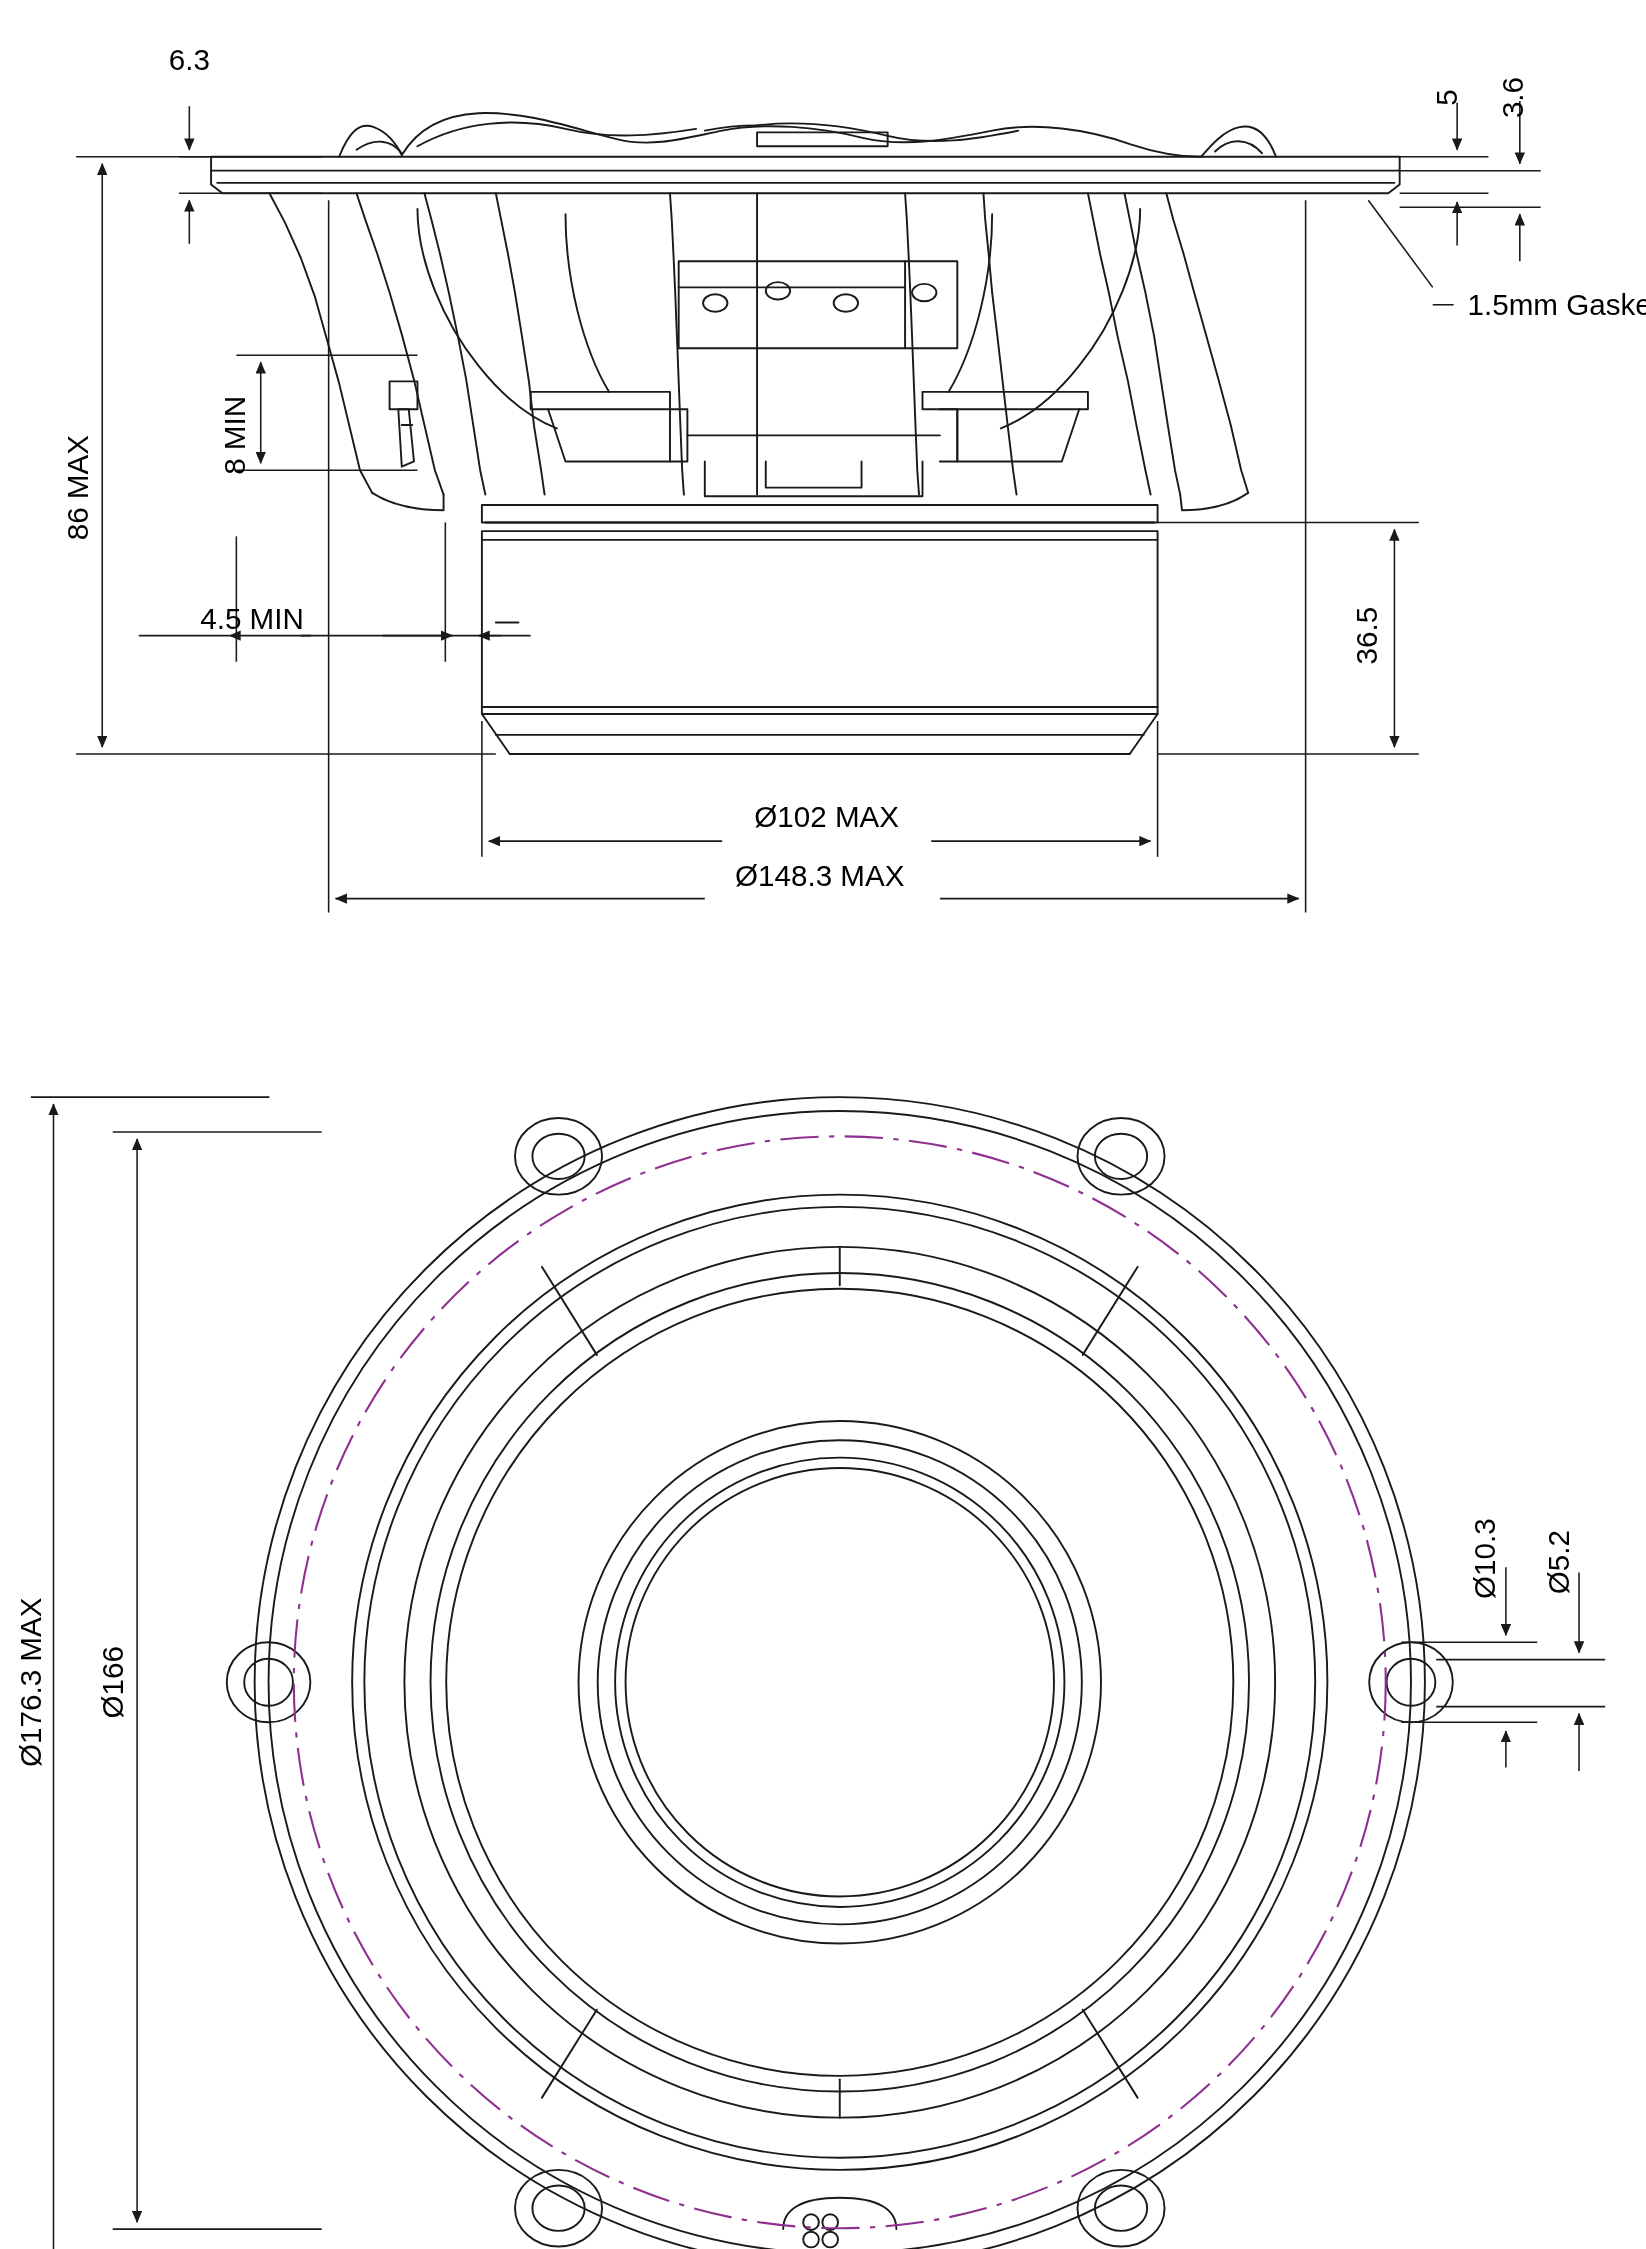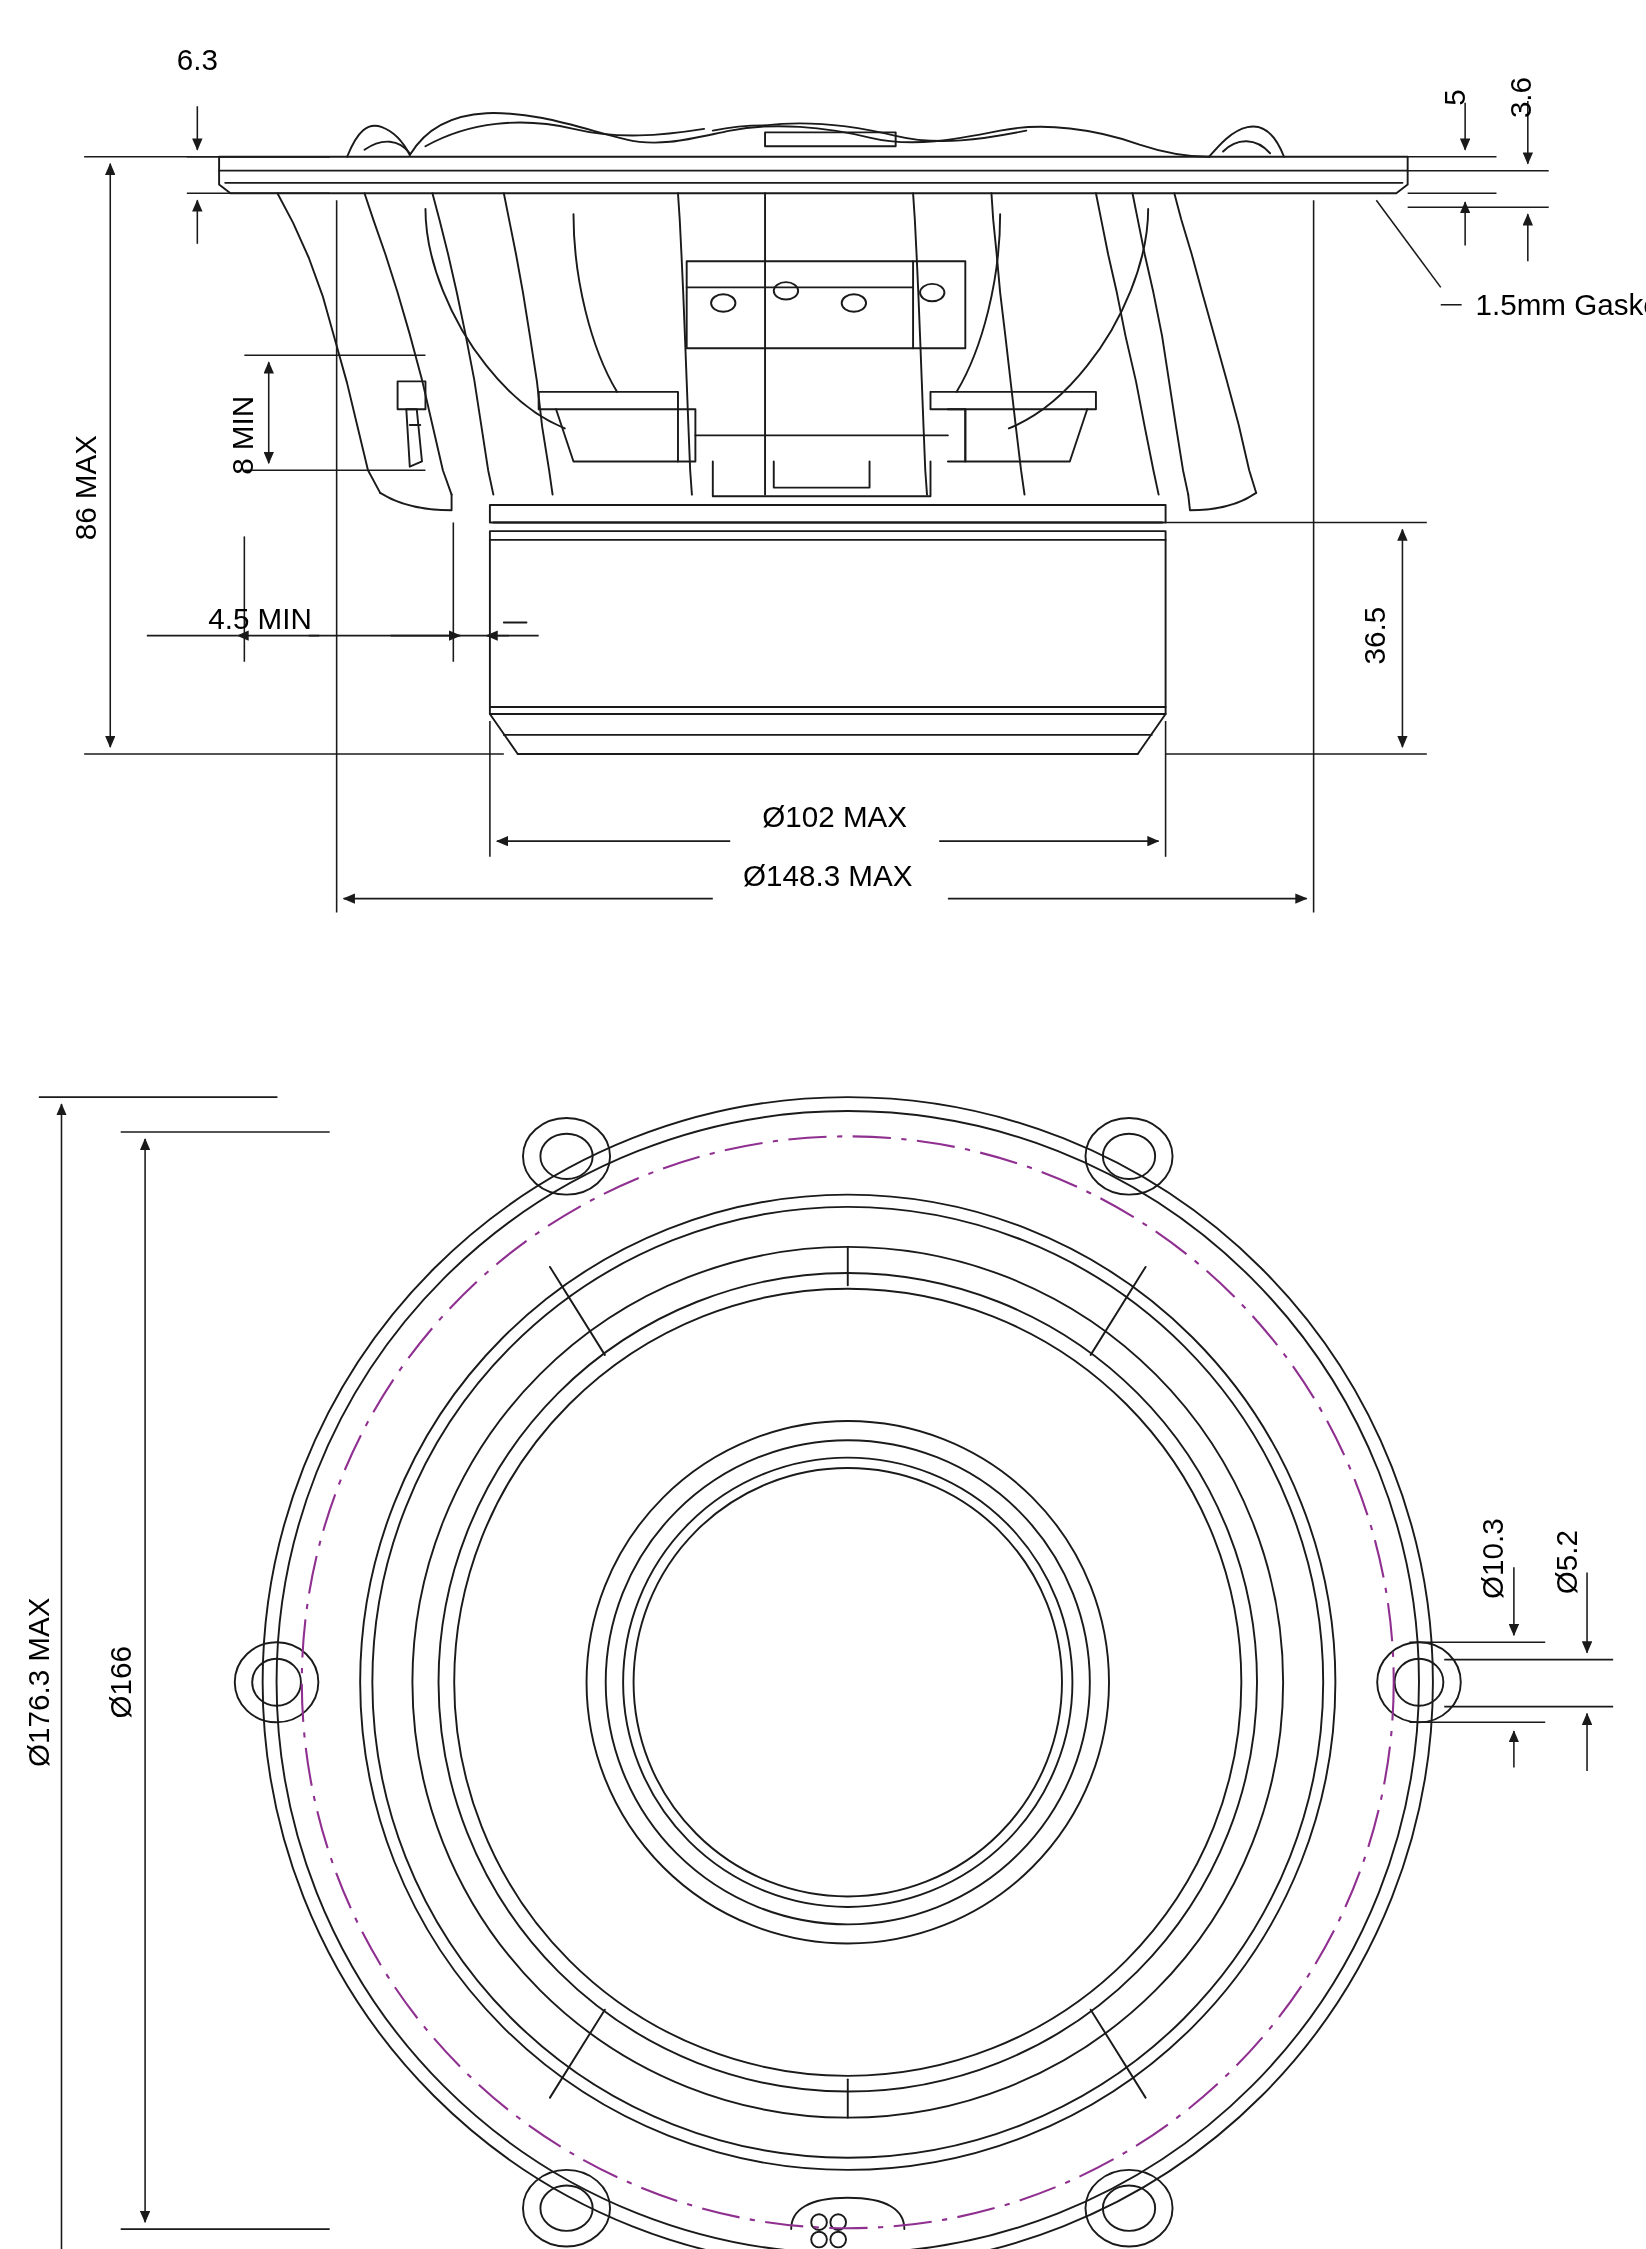--- a/index.html
+++ b/index.html
@@ -6,21 +6,21 @@
   body{
     font-family:"Liberation Sans", sans-serif;
     color:#000000;
     width:1647px;
     height:2250px;
     position:relative;
     overflow:hidden;
   }
   #sheet{
     position:absolute;
-    left:16px;top:0;
+    left:8px;top:0;
     width:1598px;height:2250px;
   }
   svg{display:block;}
   .dimtext{
     font-family:"Liberation Sans", sans-serif;
     fill:#000000;
   }
 </style>
 </head>
 <body>

